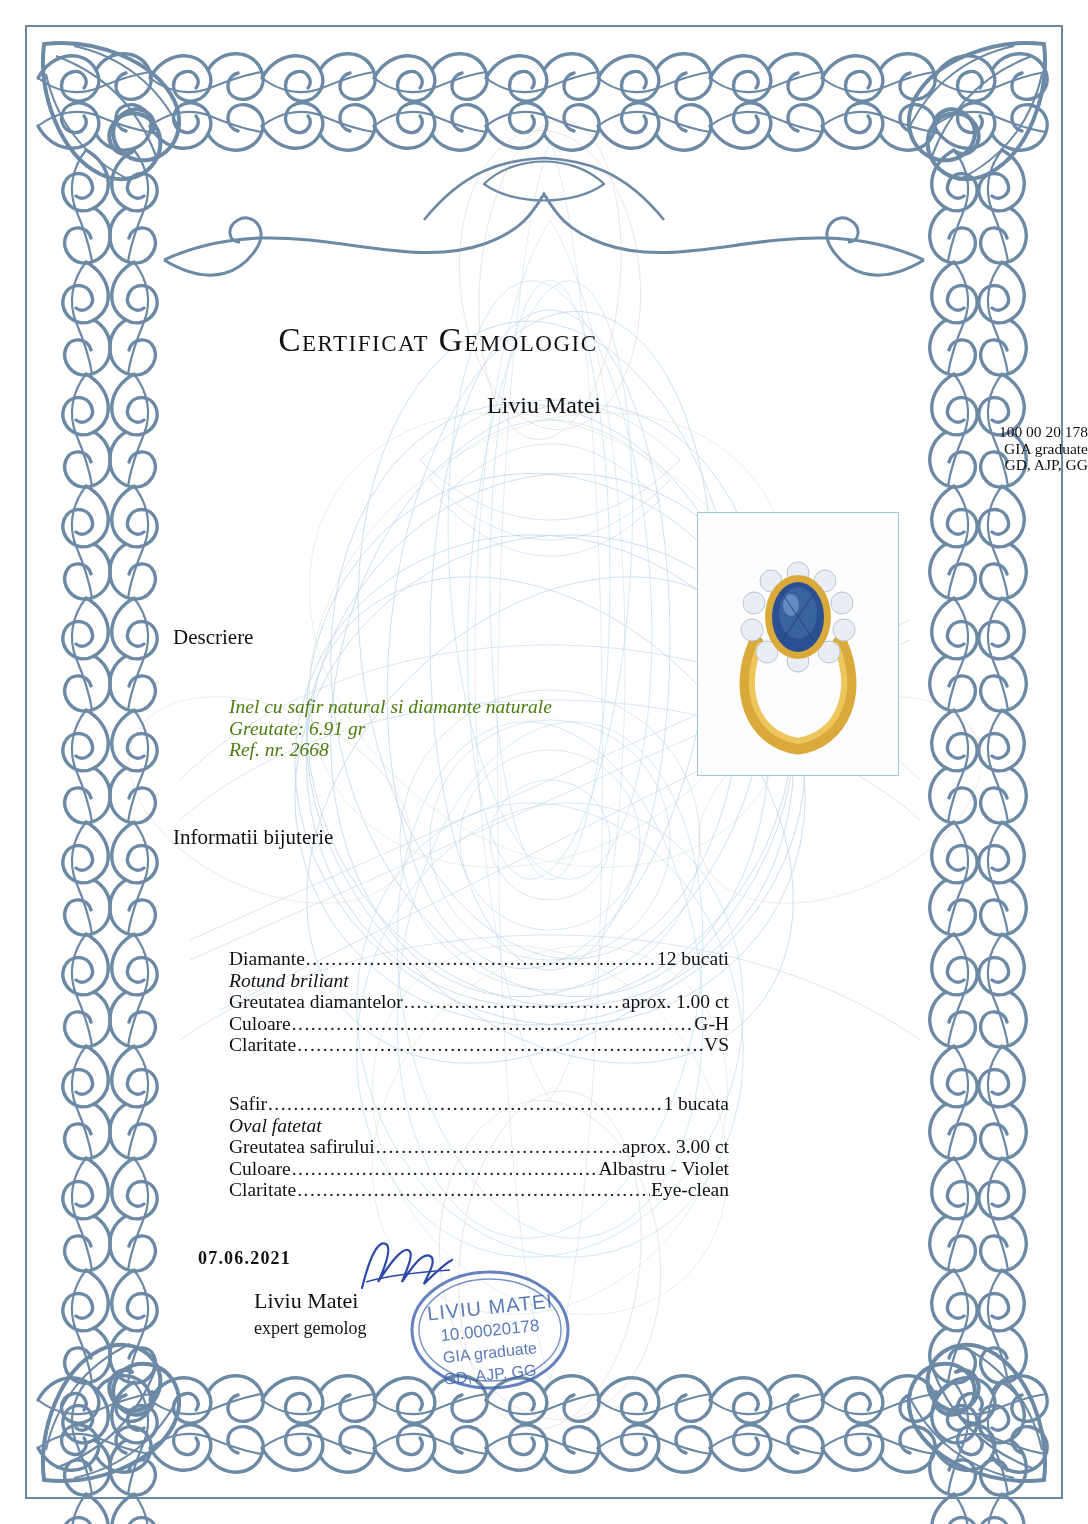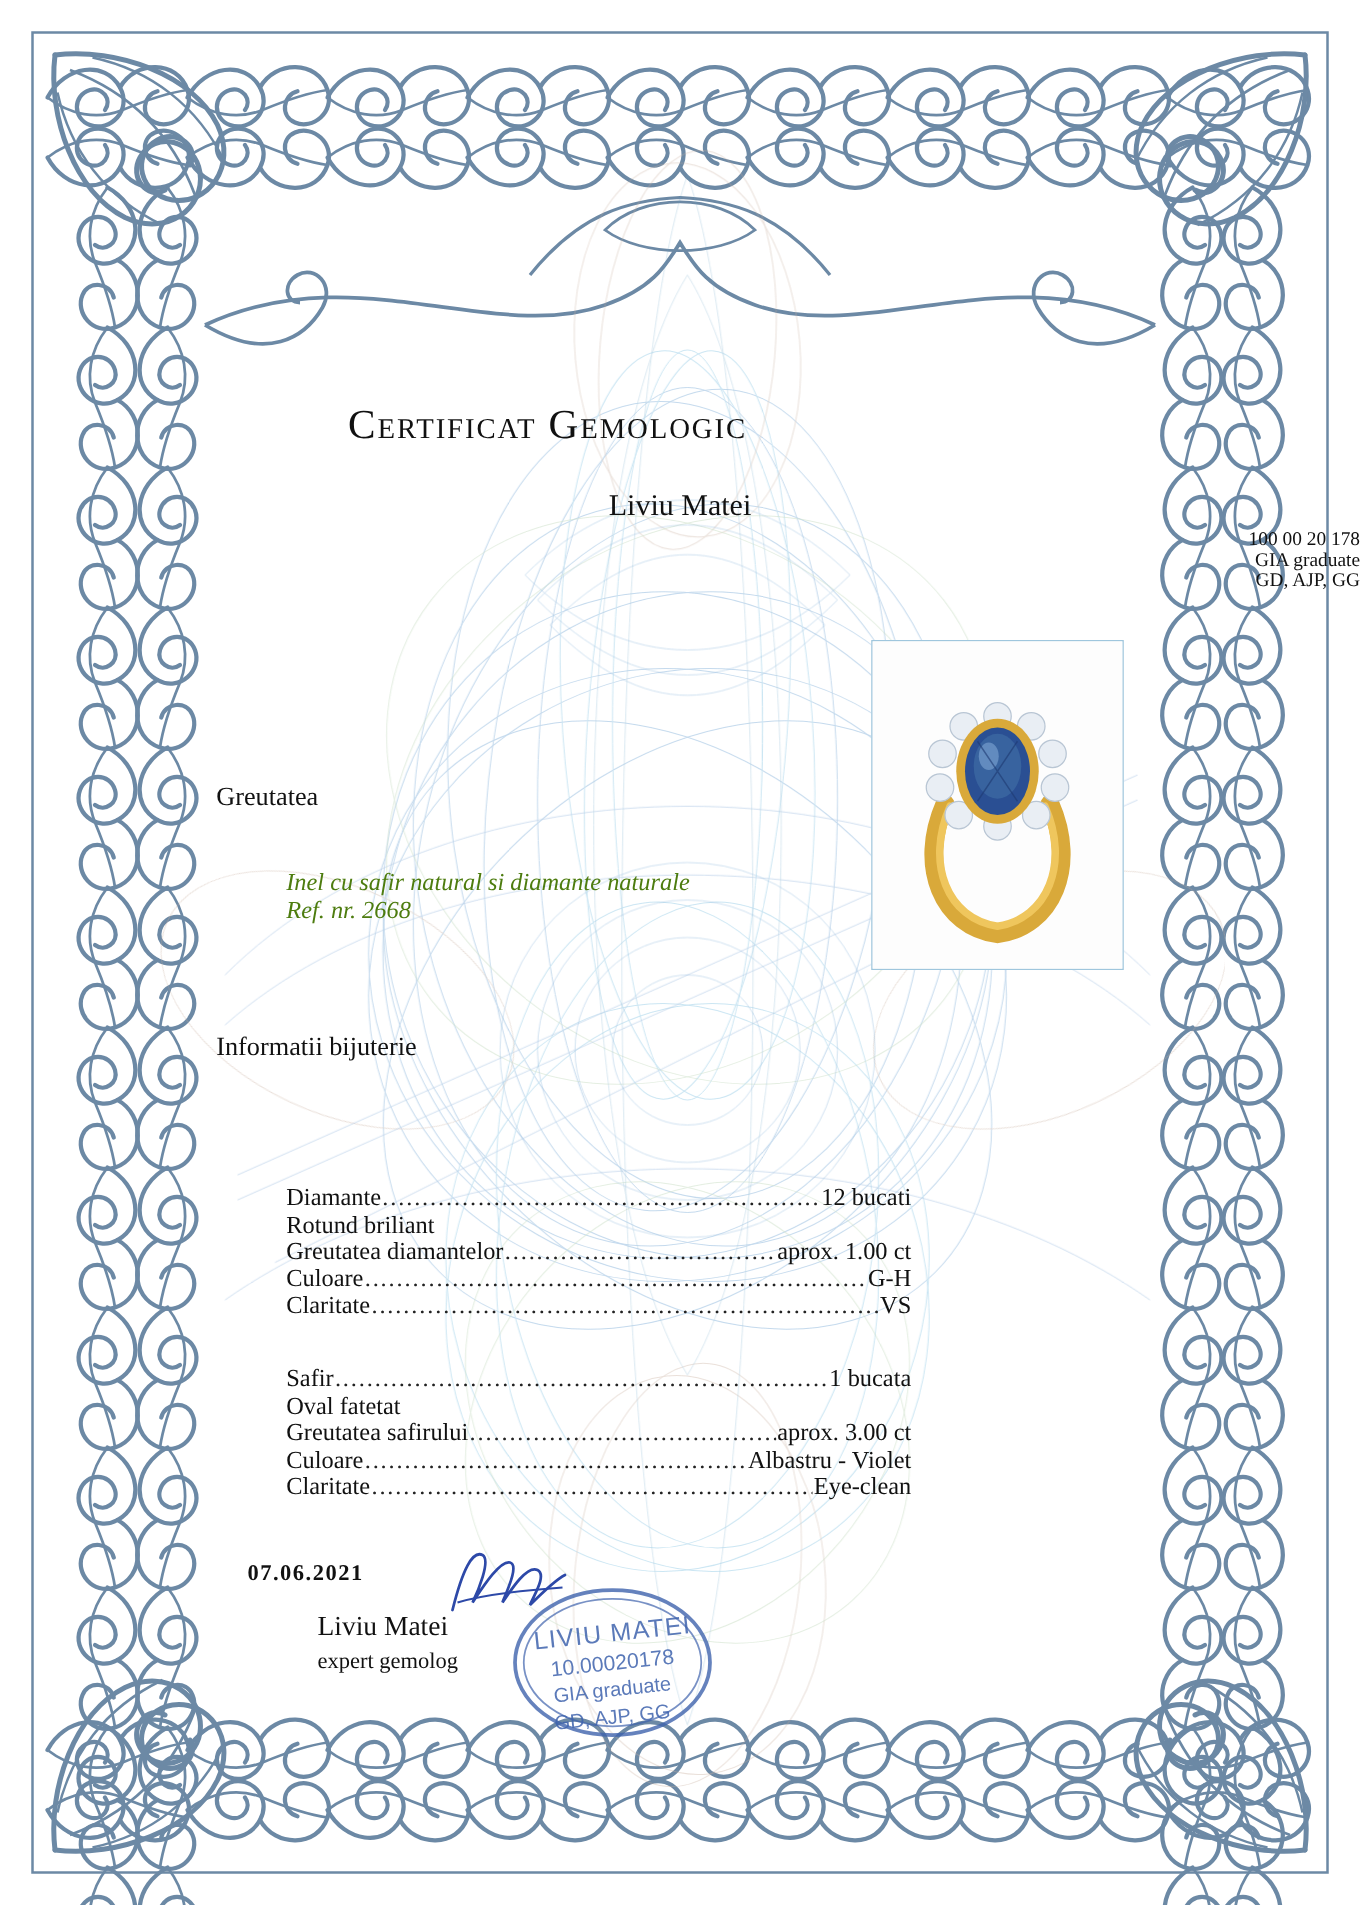--- a/index.html
+++ b/index.html
@@ -182,21 +182,21 @@
   .spec-label { flex: 0 0 auto; }
   .spec-dots {
     flex: 1 1 auto;
     overflow: hidden;
     white-space: nowrap;
     letter-spacing: 1.5px;
     margin: 0 1px;
     color: #222;
   }
   .spec-value { flex: 0 0 auto; }
-  .spec-single { white-space: nowrap; }
+  .spec-single { white-space: nowrap; font-style: italic; }
 
   .date {
     position: absolute;
     left: 198px;
     top: 1248px;
     font-size: 18px;
     letter-spacing: 1.2px;
     color: #111;
     font-weight: bold;
     font-family: "Liberation Serif", serif;
@@ -434,24 +434,25 @@
 
         <ellipse cx="100" cy="104" rx="33" ry="42" fill="#d9a93a"></ellipse>
 
         <ellipse cx="100" cy="104" rx="26" ry="35" fill="#2a4f93"></ellipse>
         <ellipse cx="100" cy="100" rx="19" ry="26" fill="#38639f"></ellipse>
         <ellipse cx="93" cy="92" rx="8" ry="11" fill="#6a92c4" opacity="0.85"></ellipse>
         <path d="M84,80 L116,128 M116,80 L84,128" stroke="#1e3a72" stroke-width="1.2" opacity="0.6"></path>
       </svg>
     </div>
 
-    <div class="section-head" id="desc-head">Greutatea</div>
+    <div class="section-head" id="desc-head">Descriere</div>
 
     <div class="desc-block">
       <div>Inel cu safir natural si diamante naturale</div>
+      <div>Greutate: 6.91 gr</div>
       <div>Ref. nr. 2668</div>
     </div>
 
     <div class="section-head" id="info-head">Informatii bijuterie</div>
 
     <div class="spec-table" id="diamond-table">
         <div class="spec-row">
           <span class="spec-label">Diamante</span>
           <span class="spec-dots">..........................................................................................</span>
           <span class="spec-value">12 bucati</span>

